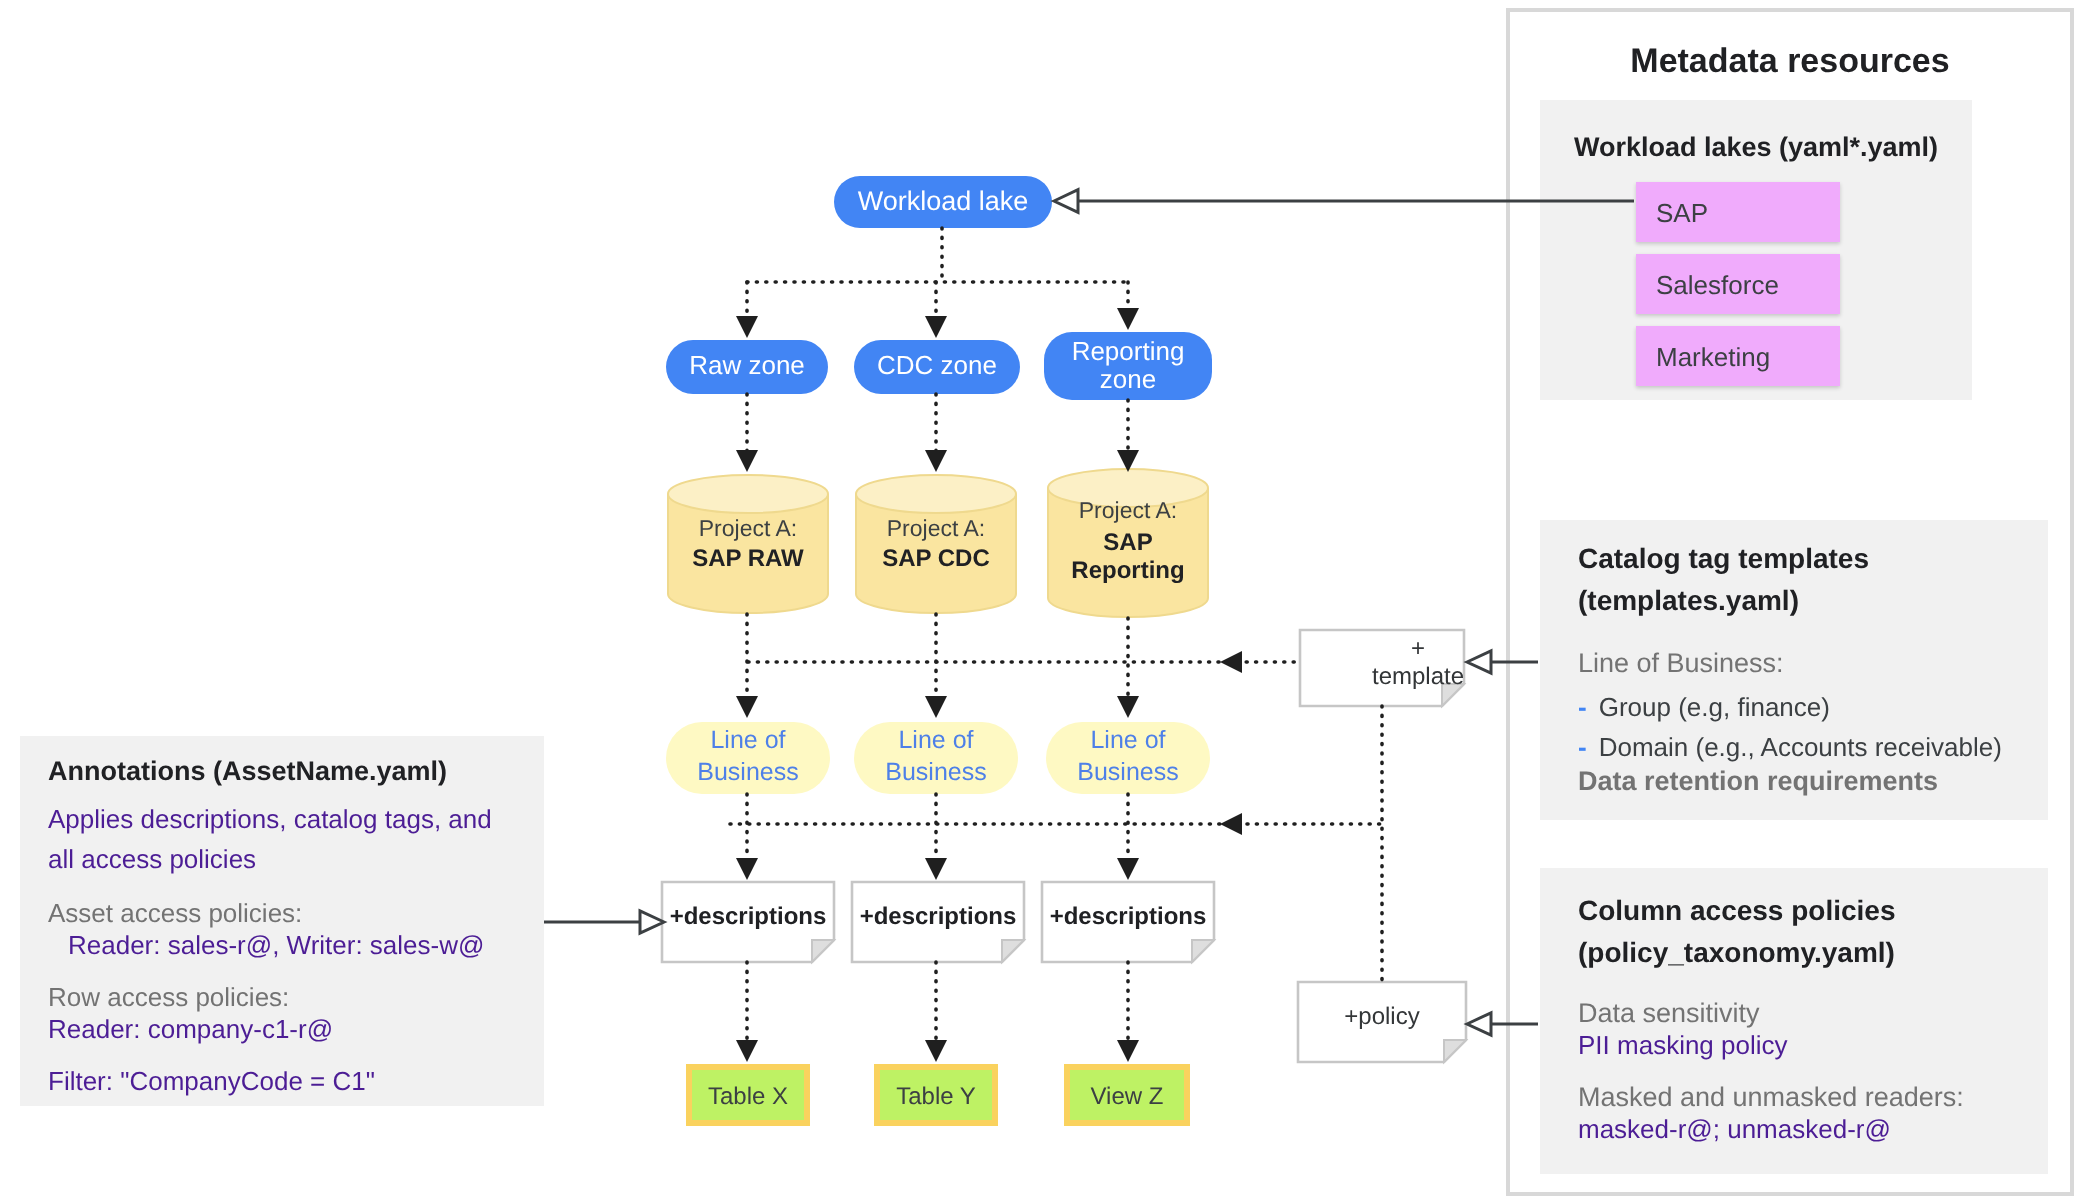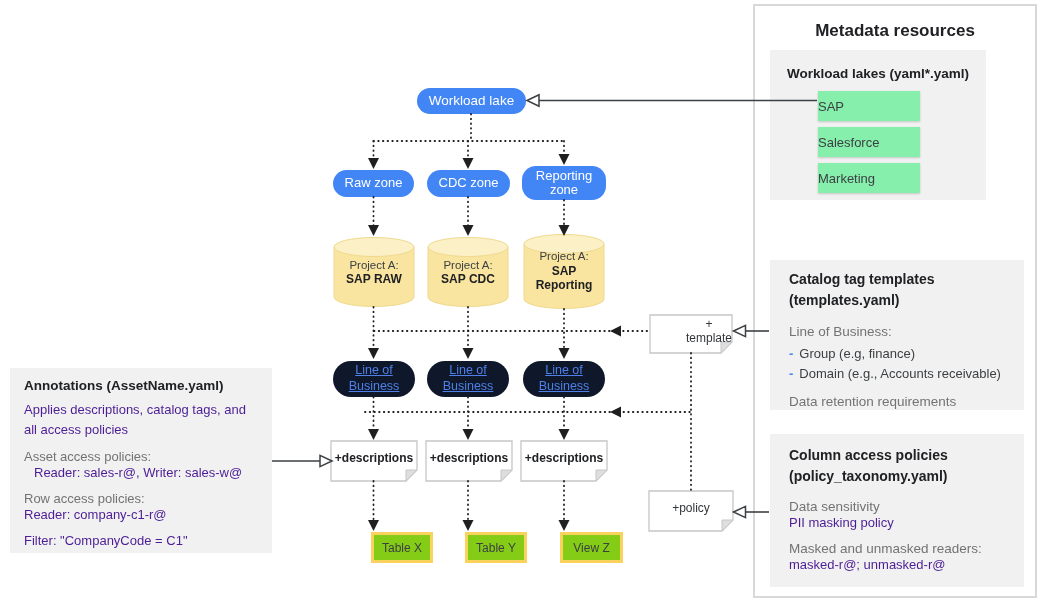--- a/index.html
+++ b/index.html
@@ -14,55 +14,55 @@
   #lines{z-index:3;}
 
   
   .pill{
     background:#4285f4;color:#ffffff;border-radius:14px;
     display:flex;align-items:center;justify-content:center;text-align:center;
     font-size:13px;line-height:1.1;
   }
   
   .lob{
-    background:#0f172a;color:#4e80e8;border-radius:18px;
+    background:#fef9c3;color:#4e80e8;border-radius:18px;
     display:flex;align-items:center;justify-content:center;text-align:center;
-    font-size:12.5px;line-height:1.25;padding:0 12px;text-decoration:underline;
+    font-size:12.5px;line-height:1.25;padding:0 12px;
   }
   
   .cyl-label{
     display:flex;flex-direction:column;align-items:center;justify-content:center;
     text-align:center;z-index:2;
   }
   .cyl-label .pfx{font-size:11.5px;color:#3c4043;line-height:1.25;}
   .cyl-label .nm{font-size:12px;color:#202124;font-weight:bold;line-height:1.2;width:72px;}
   
   .note-label{
     display:flex;align-items:center;justify-content:center;text-align:center;
     font-size:12px;color:#202124;font-weight:600;z-index:2;
   }
   .note-label.plain{font-weight:normal;color:#333638;}
   
   .outbox{
-    background:#84cc16;border:3px solid #fad25e;
+    background:#bef264;border:3px solid #fad25e;
     display:flex;align-items:center;justify-content:center;
-    font-size:12px;color:#3c4043;z-index:2;margin-left:28px;
+    font-size:12px;color:#3c4043;z-index:2;
   }
   
   .gray-panel{background:#f1f1f1;z-index:2;}
   .panel-title{font-weight:bold;color:#202124;font-size:13.5px;}
   .blue-head{color:#737373;font-size:13.5px;}
   .body-text{color:#4c1d95;font-size:13px;line-height:1.55;}
   
   .meta-card{border:2px solid #d8d8d8;background:#ffffff;z-index:2;}
   .meta-title{font-weight:bold;font-size:17px;color:#202124;text-align:center;}
   .section-title{font-weight:bold;font-size:14px;color:#202124;line-height:1.5;}
   .lake-item{
-    background:#86efac;height:30px;display:flex;align-items:center;
-    font-size:13px;color:#3c4043;margin-bottom:6px;
+    background:#f0abfc;height:30px;display:flex;align-items:center;
+    padding-left:10px;font-size:13px;color:#3c4043;margin-bottom:6px;
     box-shadow:0 1px 2px rgba(0,0,0,0.18);
   }
   .bullet{display:flex;font-size:13px;color:#3c4043;line-height:1.5;}
   .bullet .dash{color:#4285f4;font-weight:bold;margin-right:6px;}
 </style>
 </head>
 <body>
 
 <div class="canvas">
 
@@ -130,21 +130,21 @@
       <div class="section-title">(templates.yaml)</div>
       <div class="blue-head" style="margin-top:13px;">Line of Business:</div>
       <div class="bullet" style="margin-top:5px;">
         <span class="dash">-</span>
         <span>Group (e.g, finance)</span>
       </div>
       <div class="bullet">
         <span class="dash">-</span>
         <span>Domain (e.g., Accounts receivable)</span>
       </div>
-      <div class="blue-head" style="margin-top:11px;">Data retention requirements</div>
+      <div class="blue-head" style="font-weight:bold;">Data retention requirements</div>
     </div>
 
     <div class="abs gray-panel" style="left:15px;top:428px;width:254px;height:153px;padding:11px 10px 0 19px;">
       <div class="section-title">Column access policies</div>
       <div class="section-title">(policy_taxonomy.yaml)</div>
       <div class="blue-head" style="margin-top:12px;">Data sensitivity</div>
       <div class="body-text" style="line-height:1.4;">PII masking policy</div>
       <div class="blue-head" style="margin-top:9px;">Masked and unmasked readers:</div>
       <div class="body-text" style="line-height:1.4;">masked-r@; unmasked-r@</div>
     </div>

